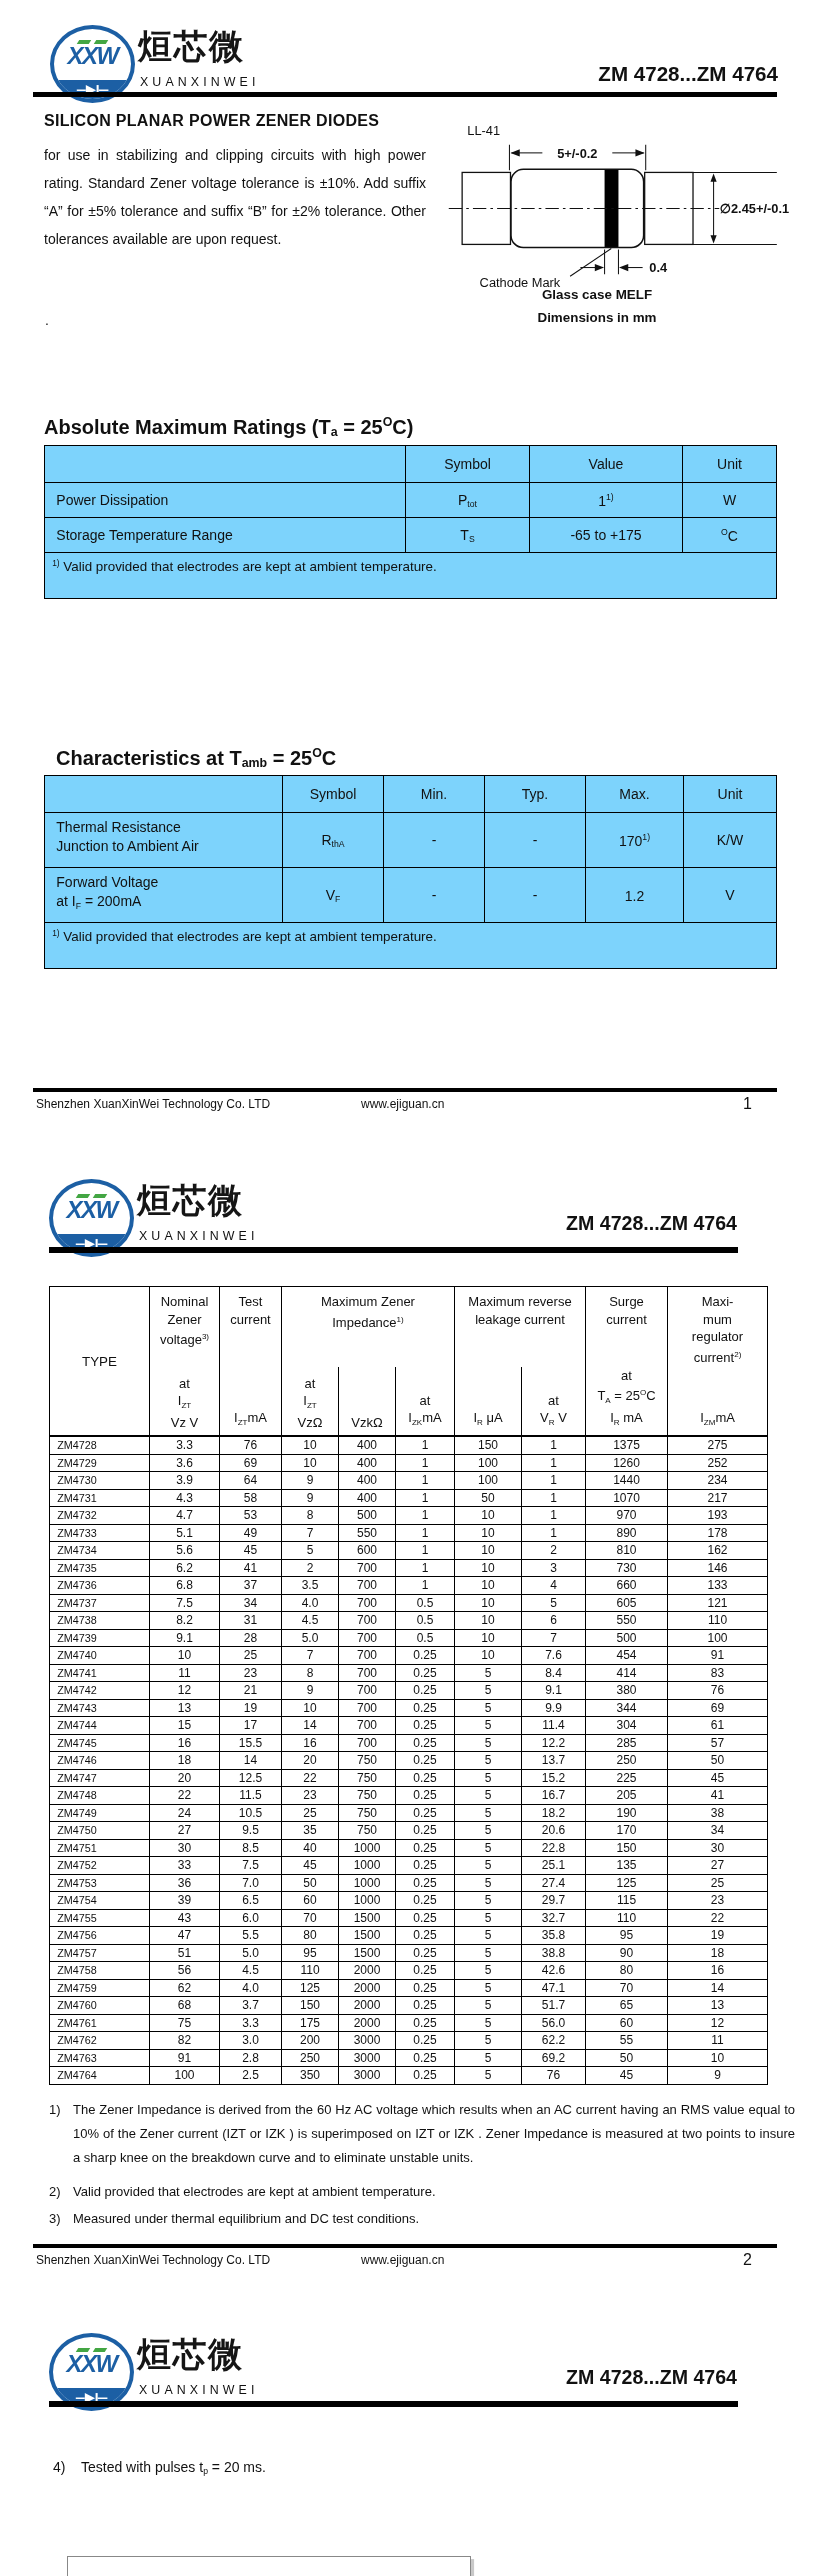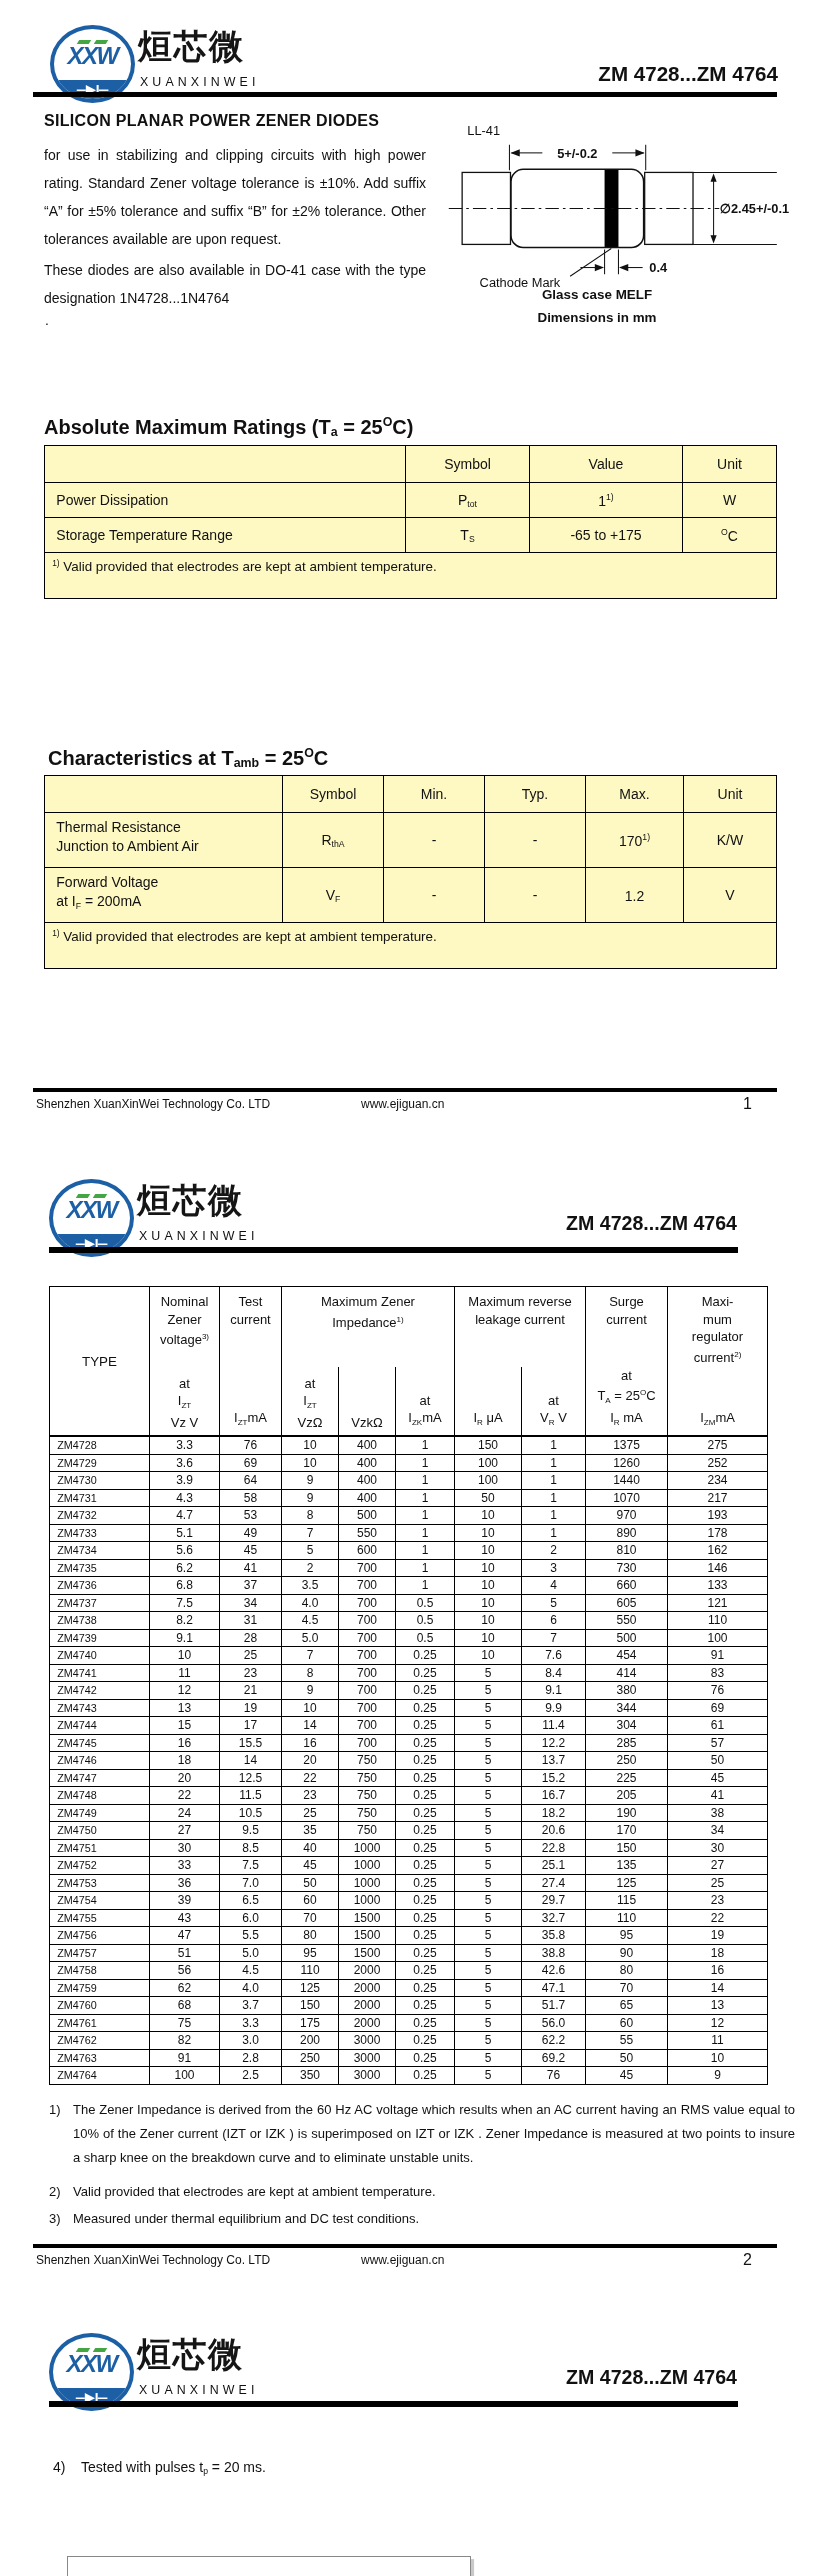--- a/index.html
+++ b/index.html
@@ -37,21 +37,21 @@
   
   .pkg .pt{font-size:25px;fill:#111;}
   .pkg .b{font-weight:bold;}
   .pkg line.th{stroke:#111;stroke-width:2;}
   .pkg .sh{fill:#fff;stroke:#111;stroke-width:2.5;}
   .pkg .b2{stroke-width:3;}
   .pkg .cl{stroke:#111;stroke-width:2;stroke-dasharray:26 8 5 8;}
   .pkg polygon{fill:#111;}
 
   
-  .dt{border-collapse:collapse;border:1.5px solid #000;table-layout:fixed;font-size:14px;background:#fef9c3;}
+  .dt{border-collapse:collapse;border:1.5px solid #000;table-layout:fixed;font-size:14px;background:#7dd3fc;}
   .dt td{border:1.5px solid #000;text-align:center;height:34px;padding:0;}
   .dt tr.hd td{height:36px;}
   .dt td.lb{text-align:left;padding-left:11.3px;}
   .dt tr.nt td{text-align:left;padding:5.2px 0 0 7.2px;height:40px;vertical-align:top;font-size:13.4px;}
   .ct tr.r td{height:54px;}
   .ct td.lb div{line-height:19px;}
 
   
   .zt{border-collapse:collapse;border:1.5px solid #000;table-layout:fixed;background:#fff;}
   .zt th,.zt td{border-left:1px solid #000;font-weight:400;padding:0;}
@@ -99,21 +99,20 @@
       </div>
     </div>
     <div class="cjk">烜芯微</div>
     <div class="lat">XUANXINWEI</div>
   </div>
   <div class="zm" style="right:40px;top:62px;">ZM 4728...ZM 4764</div>
   <div class="hr" style="left:33px;top:92px;width:744px;height:4.6px;"></div>
 
   <div class="h1" style="left:44px;top:112px;">SILICON PLANAR POWER ZENER DIODES</div>
   <div class="para" style="left:44px;top:141px;width:382px;">for use in stabilizing and clipping circuits with high power rating. Standard Zener voltage tolerance is ±10%. Add suffix “A” for ±5% tolerance and suffix “B” for ±2% tolerance. Other tolerances available are upon request.</div>
-  <div class="para" style="left:44px;top:256px;width:382px;">These diodes are also available in DO-41 case with the type designation 1N4728...1N4764</div>
   <div style="left:45px;top:312px;font-size:14px;">.</div>
 
   <svg class="pkg" style="left:437px;top:121px;" width="366" height="181" viewBox="0 0 710 352">
     <text x="58" y="28" class="pt">LL-41</text>
     <line class="th" x1="140" y1="46" x2="140" y2="96"></line>
     <line class="th" x1="405" y1="46" x2="405" y2="96"></line>
     <line class="th" x1="144" y1="62" x2="204" y2="62"></line>
     <polygon points="142,62 160,55 160,69"></polygon>
     <line class="th" x1="340" y1="62" x2="401" y2="62"></line>
     <polygon points="403,62 385,55 385,69"></polygon>
@@ -174,21 +173,21 @@
       <td><span>T</span><sub>S</sub></td>
       <td><span>-65 to +175</span></td>
       <td><sup>O</sup><span>C</span></td>
     </tr>
     <tr class="nt">
       <td colspan="4"><sup>1)</sup><span> Valid provided that electrodes are kept at ambient temperature.</span></td>
     </tr>
   </tbody>
     </table>
 
-  <div class="h2" style="left:48px;top:746px;">
+  <div class="h2" style="left:56px;top:746px;">
     <span>Characteristics at T</span><sub>amb</sub><span> = 25</span><sup>O</sup><span>C</span>
   </div>
   <table class="dt ct" style="left:44px;top:775px;width:733px;">
     <colgroup>
         <col style="width:238px">
         <col style="width:101px">
         <col style="width:101px">
         <col style="width:101px">
         <col style="width:98px">
         <col>

